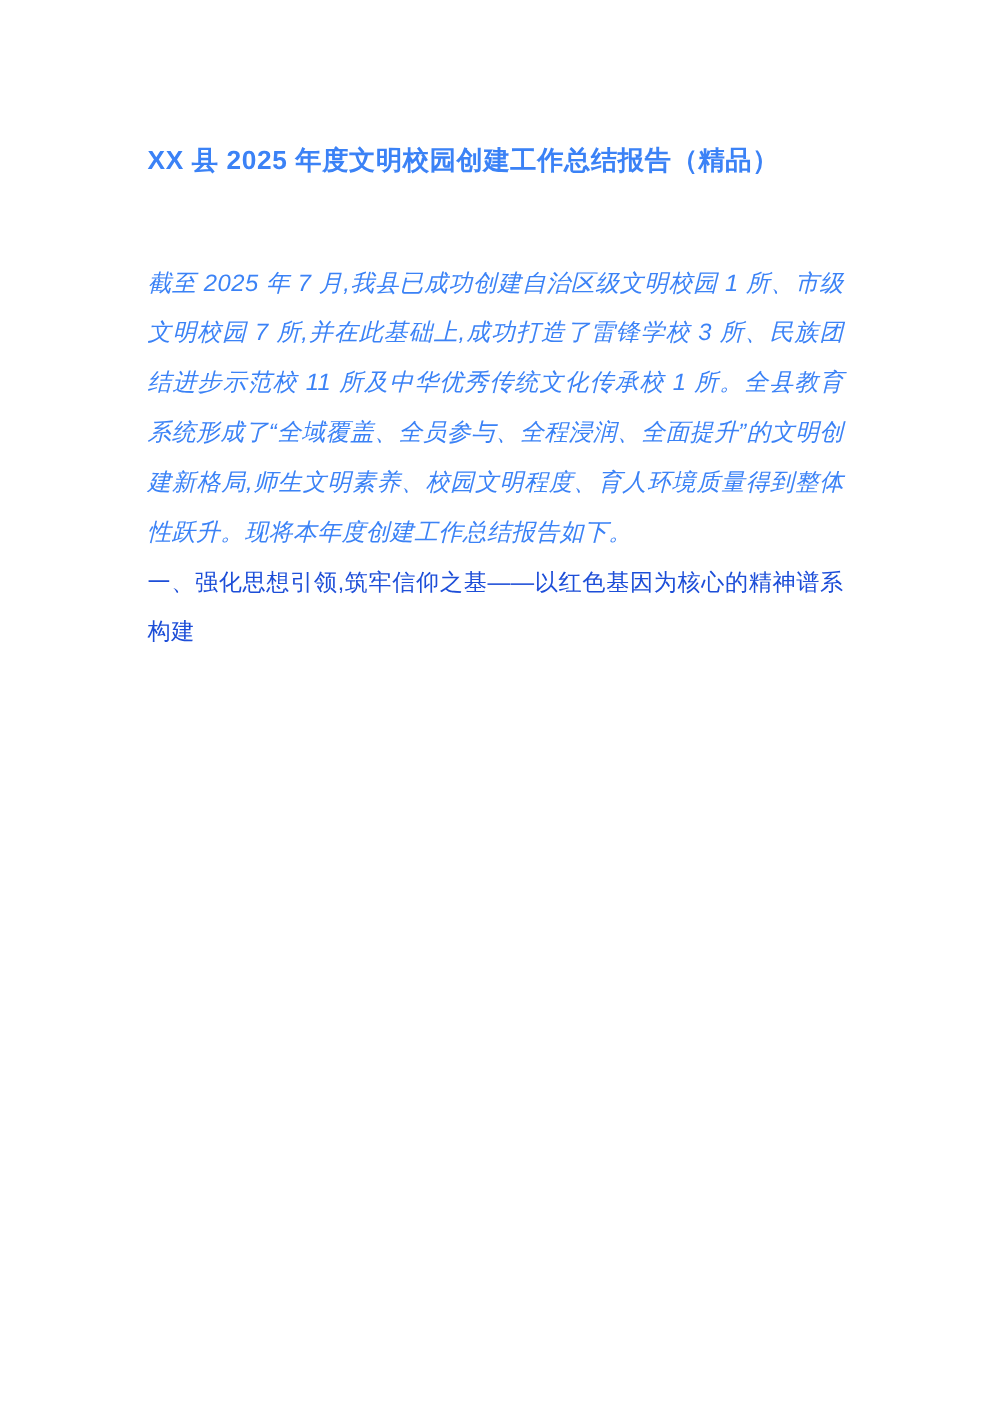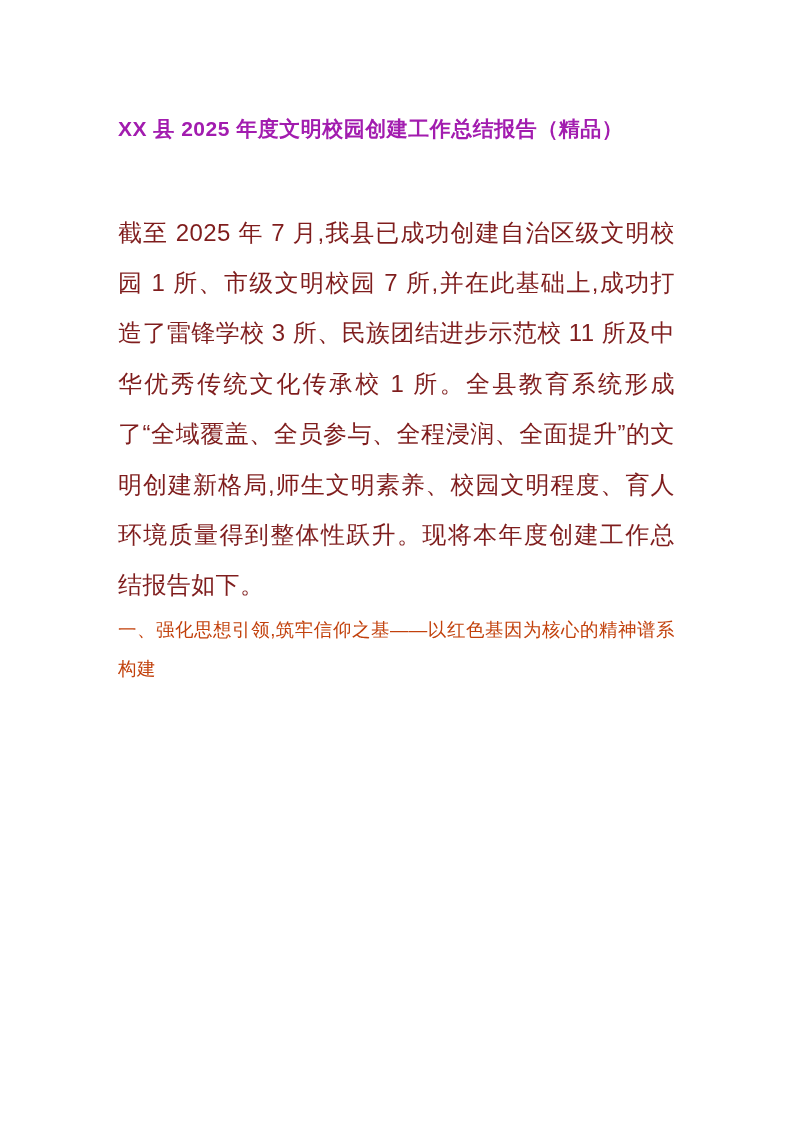--- a/index.html
+++ b/index.html
@@ -19,44 +19,45 @@
     box-sizing: border-box;
     padding: 112px 118px 0 118px;
     overflow: hidden;
   }
   .doc-title {
     font-size: 21px;
     font-weight: bold;
     line-height: 1.6;
     letter-spacing: 0.5px;
     margin: 0 0 0 0;
-    color: #a21caf;
+    color: #3b82f6;
   }
   .body-para {
-    font-size: 24px;
+    font-size: 19px;
     line-height: 2.1;
     letter-spacing: 0.4px;
     text-align: justify;
     text-justify: inter-ideograph;
     margin: 0;
-    color: #7f1d1d;
+    color: #3b82f6;
+    font-style: italic;
   }
   .para-gap-lg {
     margin-top: 62px;
   }
   .para-gap {
     margin-top: 36px;
   }
   .heading-para {
     font-size: 18.5px;
     line-height: 2.1;
     letter-spacing: 0.4px;
     text-align: justify;
     margin: 0;
-    color: #c2410c;
+    color: #1d4ed8;
   }
 </style>
 </head>
 <body>
 
 <div class="page">
 
   <h1 class="doc-title">XX 县 2025 年度文明校园创建工作总结报告（精品）</h1>
 
   <p class="body-para para-gap-lg">截至 2025 年 7 月,我县已成功创建自治区级文明校园 1 所、市级文明校园 7 所,并在此基础上,成功打造了雷锋学校 3 所、民族团结进步示范校 11 所及中华优秀传统文化传承校 1 所。全县教育系统形成了“全域覆盖、全员参与、全程浸润、全面提升”的文明创建新格局,师生文明素养、校园文明程度、育人环境质量得到整体性跃升。现将本年度创建工作总结报告如下。</p>

